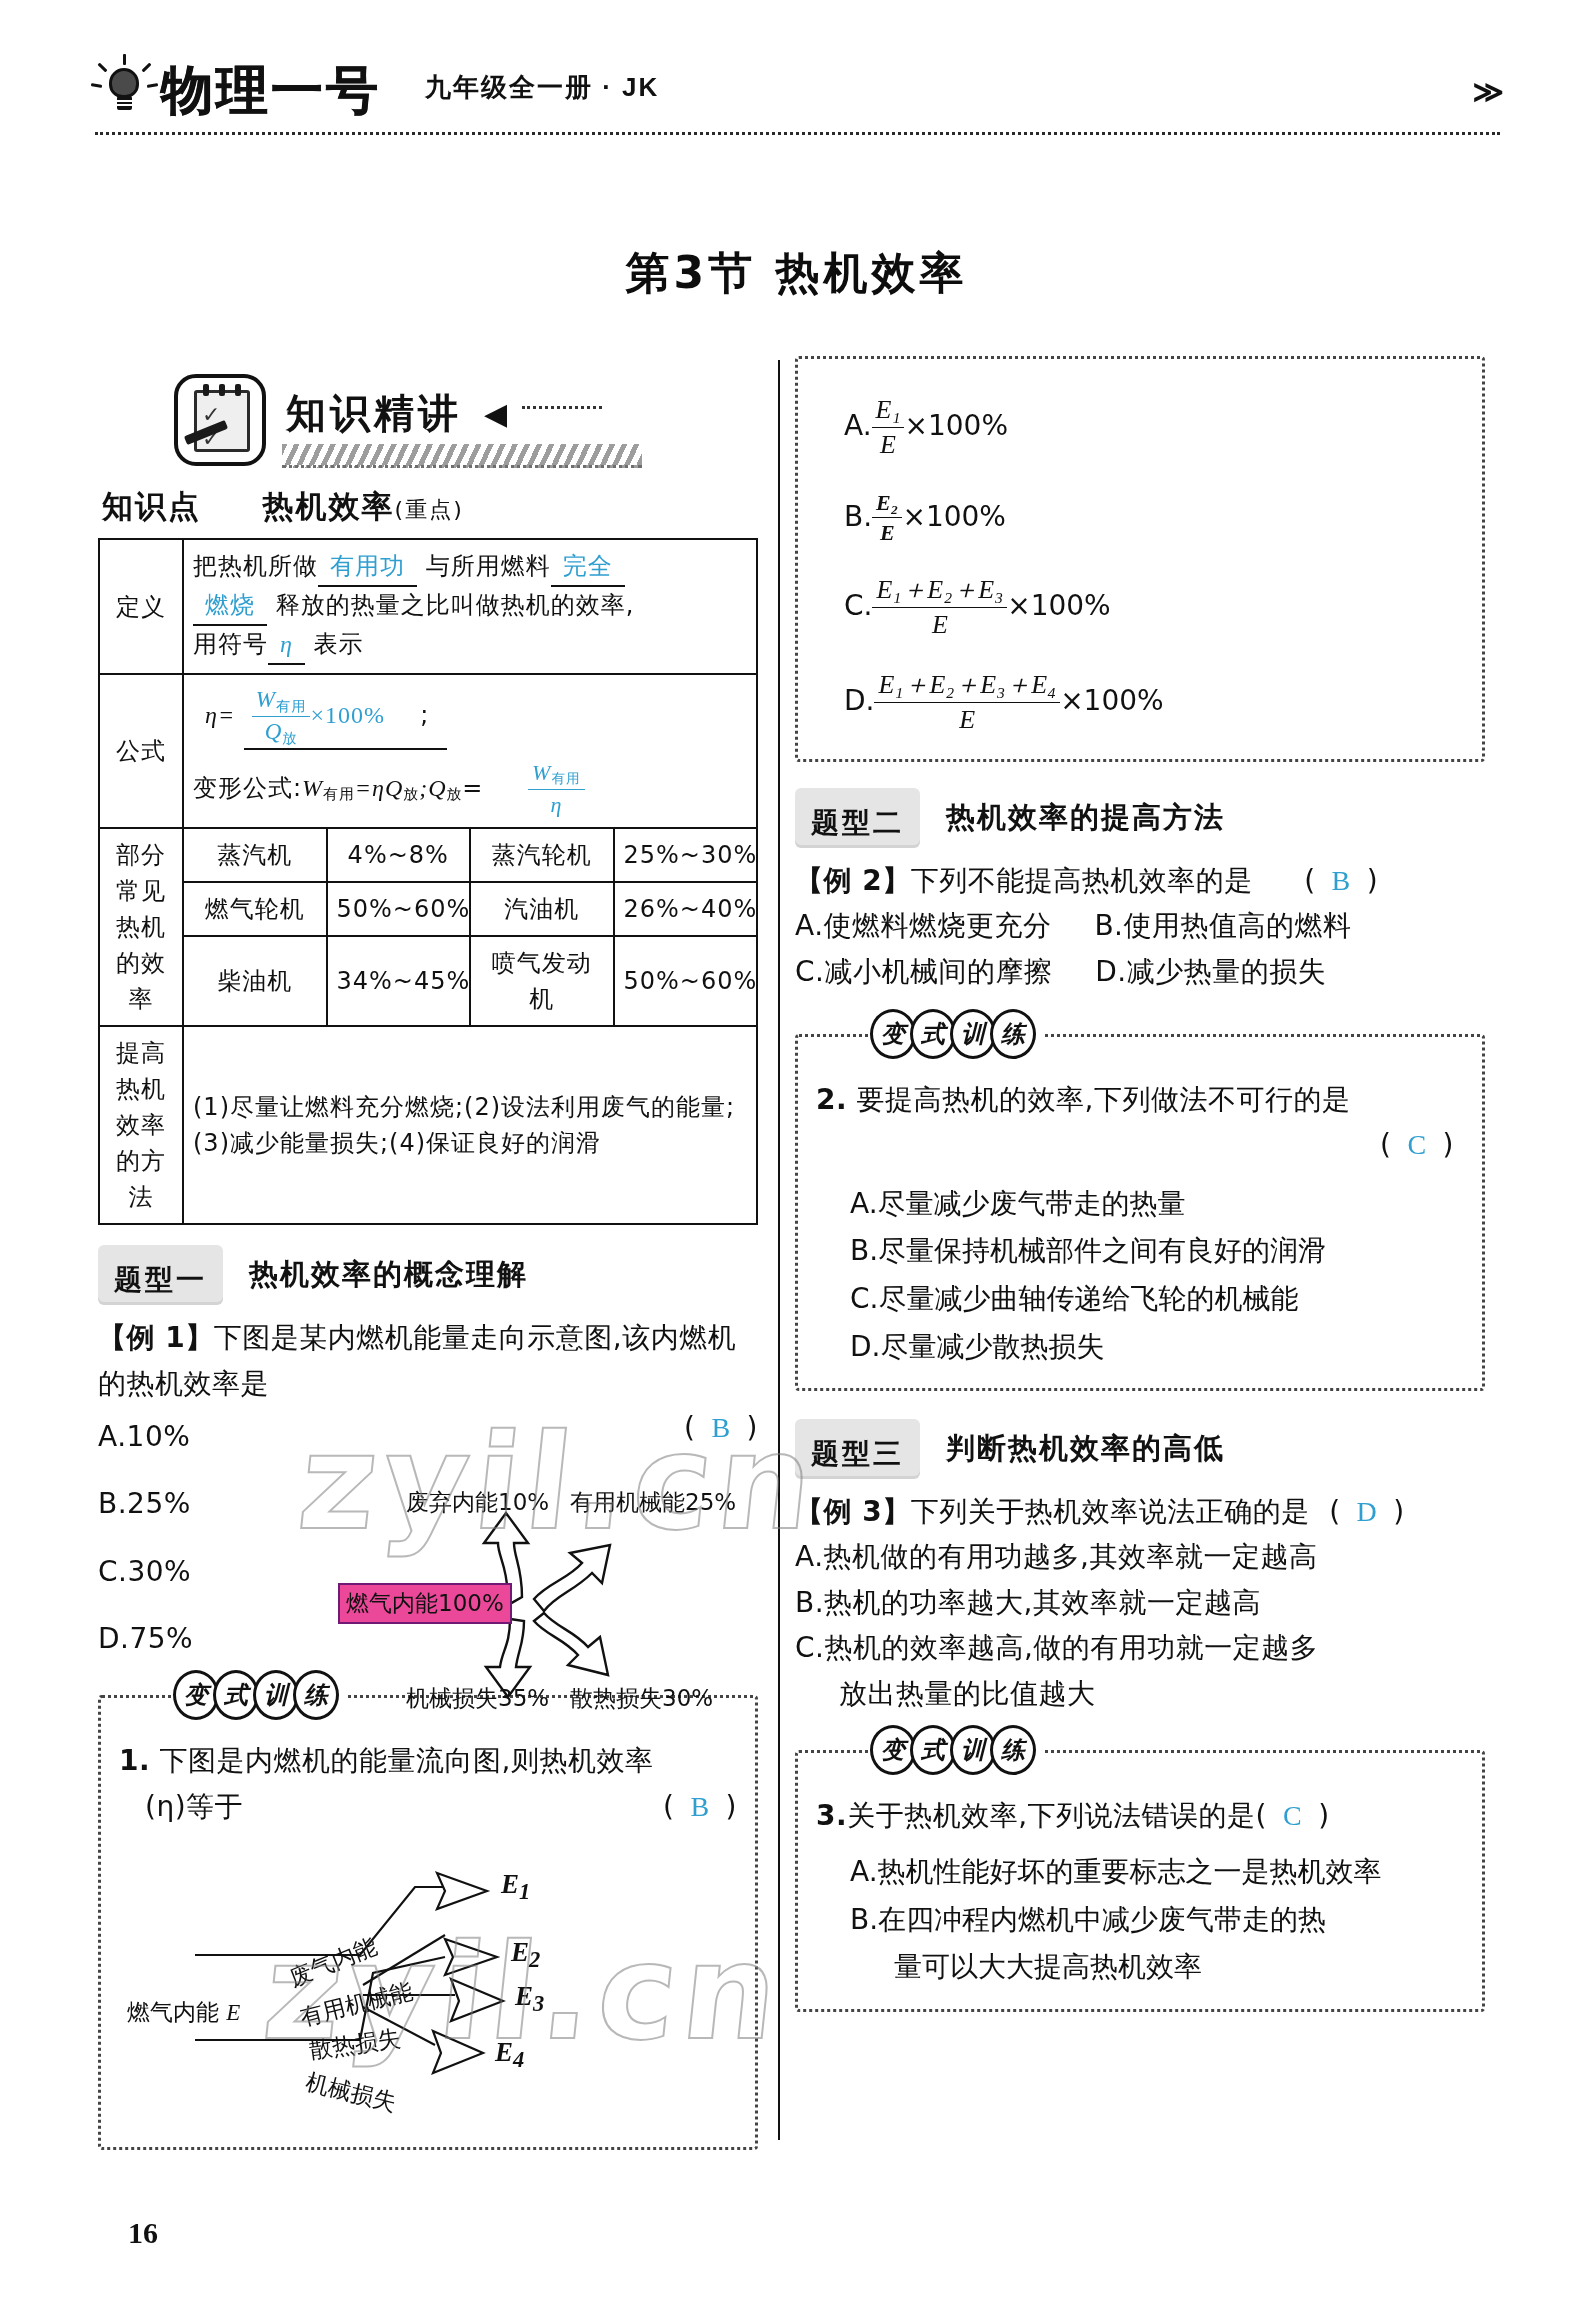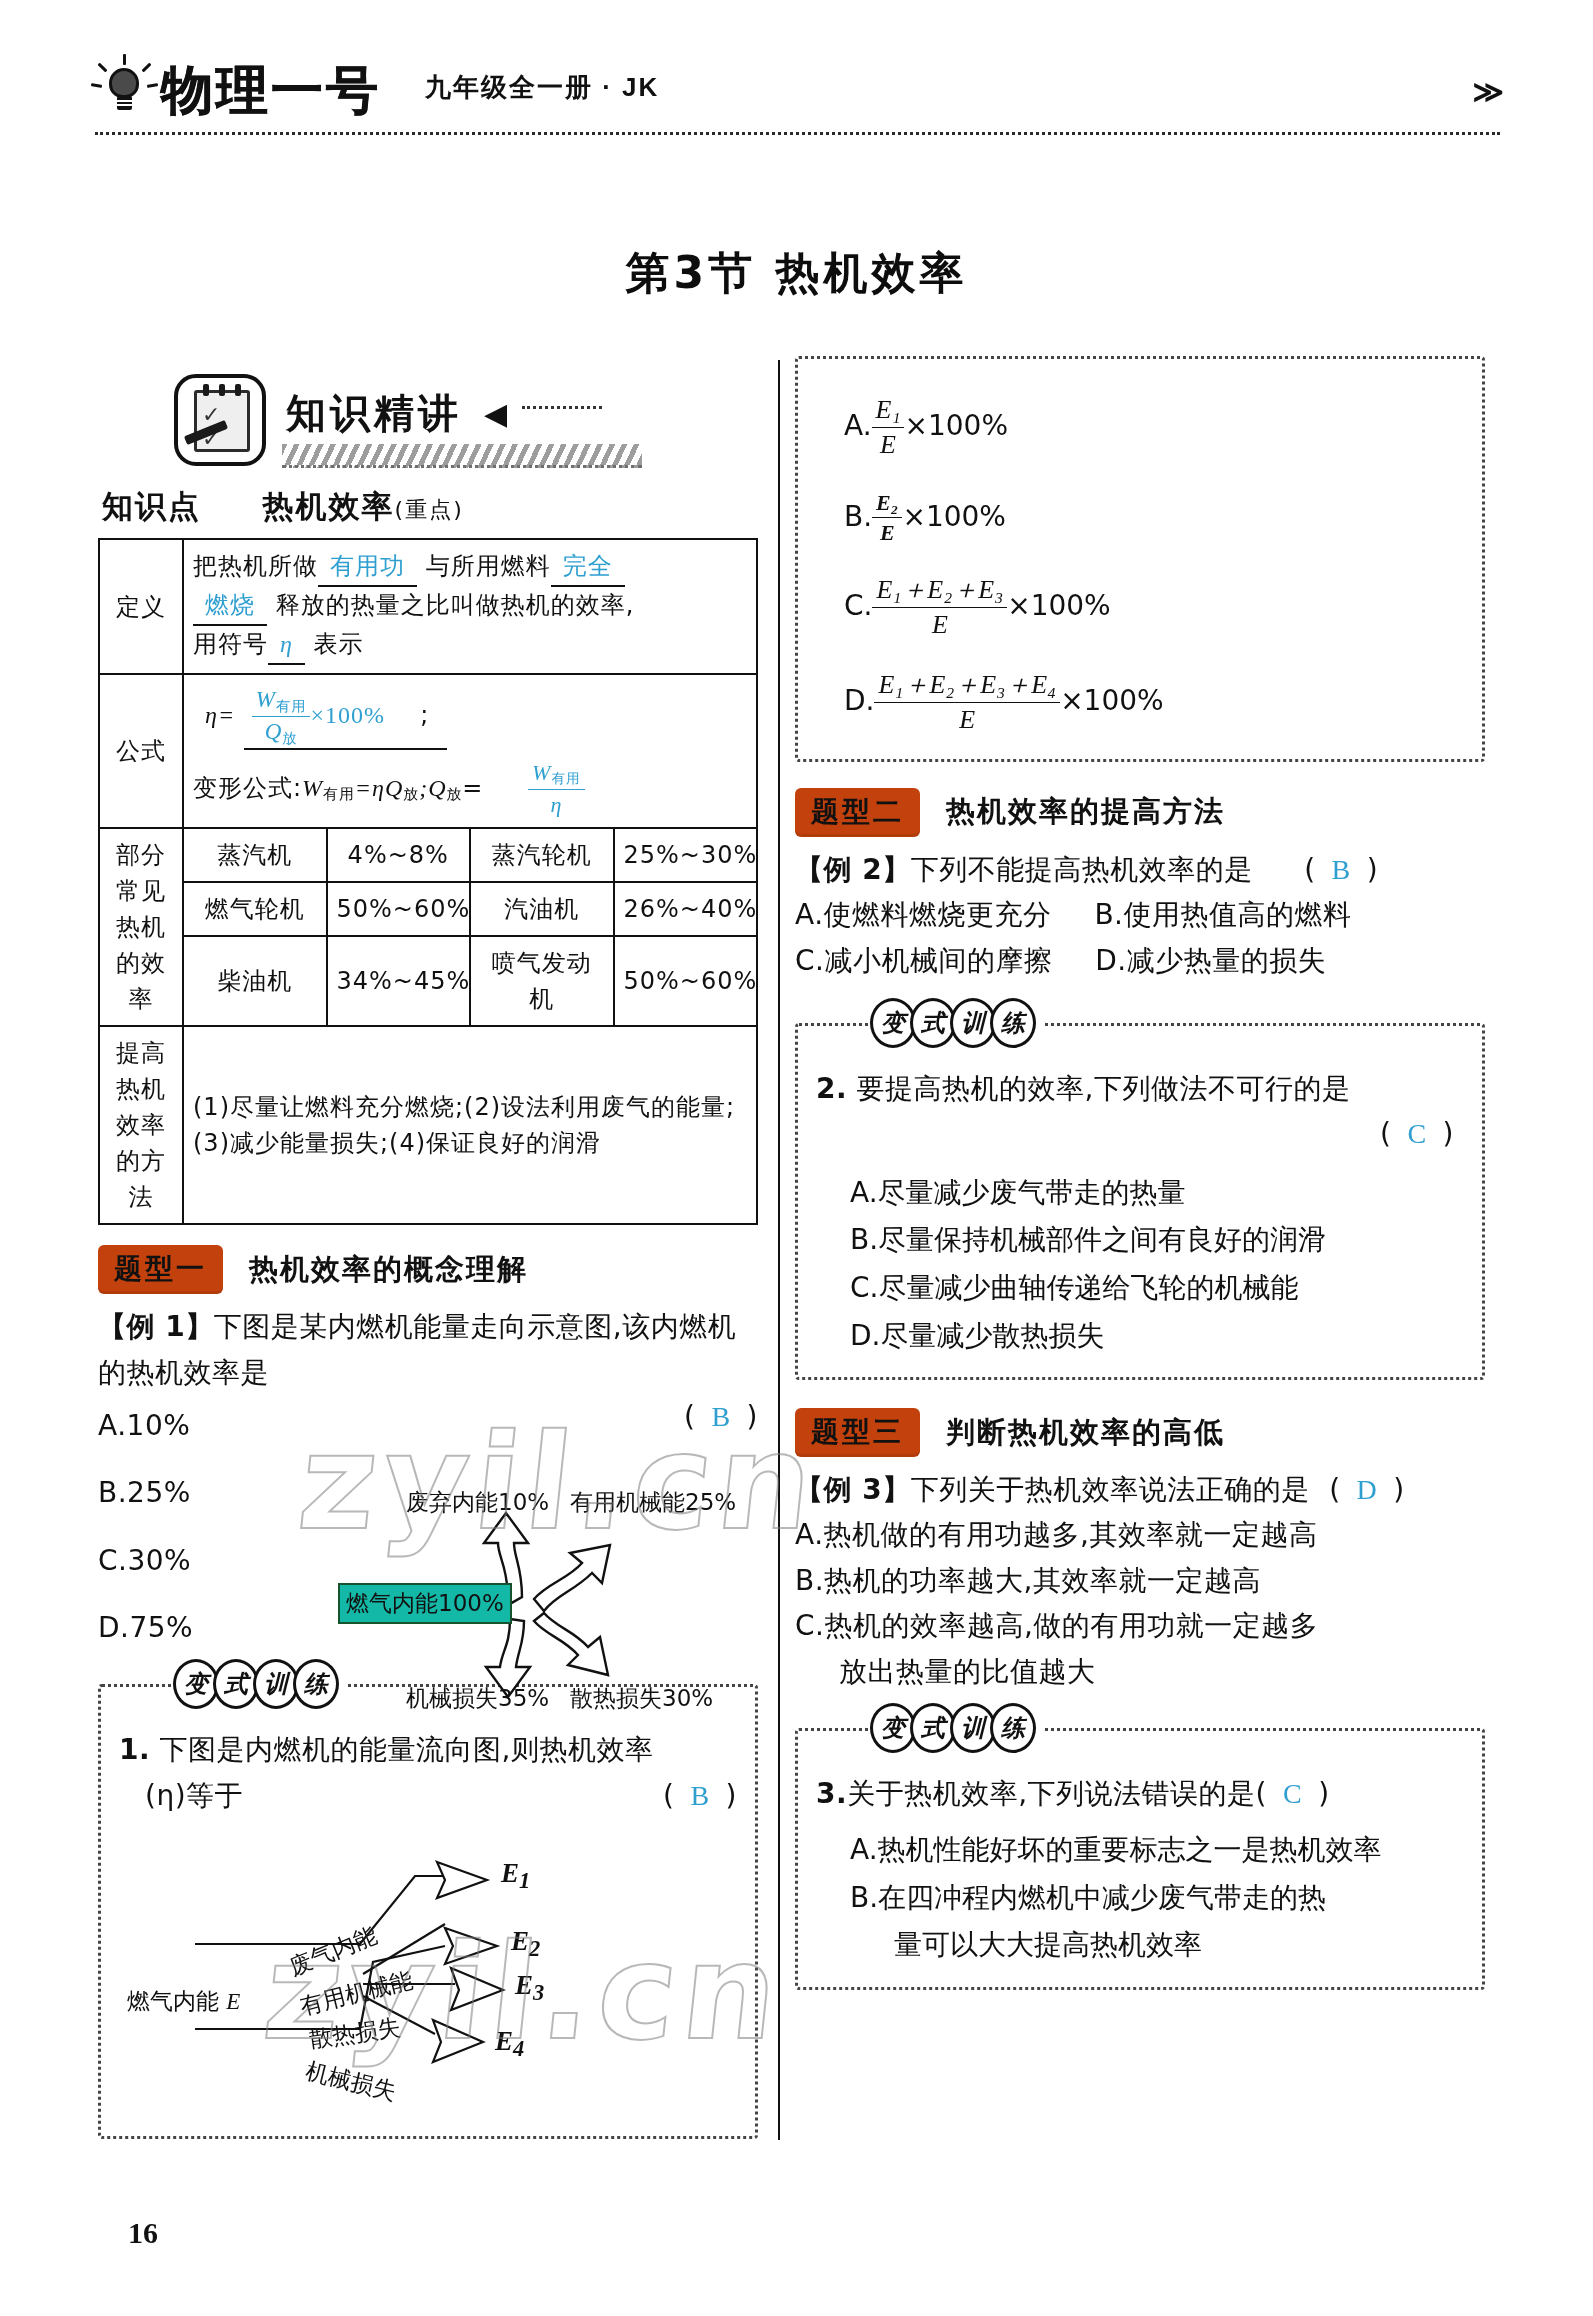--- a/index.html
+++ b/index.html
@@ -81,22 +81,22 @@
       color:#2f9fd0; }
   .frac { display:inline-block; vertical-align:middle; text-align:center; line-height:1.15; }
   .frac .num { border-bottom:1.6px solid currentColor; padding:0 4px 2px 4px; display:block; }
   .frac .den { padding:2px 4px 0 4px; display:block; }
   .sub { font-size:0.62em; vertical-align:-0.25em; }
   .ital { font-style:italic; font-family:"Liberation Serif",serif; }
   .fml-line { border-bottom:2px solid #111; display:inline-block; padding:0 18px 2px 8px; }
 
   
   .tixing { display:flex; align-items:center; margin:20px 0 10px 0; }
-  .tx-tag { background:#c2410c; color:#111; font-size:28px; font-weight:bold;
-      padding:5px 16px 6px 16px; border-radius:6px 6px 6px 6px; letter-spacing:3px;
+  .tx-tag { background:#e5e5e5; color:#111; font-size:28px; font-weight:bold;
+      padding:16px 16px 6px 16px; border-radius:6px 6px 6px 6px; letter-spacing:3px;
       font-family:"DejaVu Sans","Liberation Sans",sans-serif;
       box-shadow:inset 0 -3px 0 rgba(0,0,0,.08); }
   .tx-title { font-size:29px; font-weight:bold; letter-spacing:2px; margin-left:26px;
       font-family:"DejaVu Sans","Liberation Sans",sans-serif; }
 
   
   .q { font-size:28px; line-height:1.62; letter-spacing:0.5px;
       font-family:"DejaVu Sans","Liberation Sans",sans-serif; }
   .q b { font-weight:bold; }
   .opt { font-size:28px; line-height:1.62; letter-spacing:0.5px;
@@ -116,21 +116,21 @@
 
   
   .optlist { margin-left:34px; }
   .optlist div { font-size:28px; line-height:1.7;
       font-family:"DejaVu Sans","Liberation Sans",sans-serif; }
 
   
   .ediag { position:absolute; left:320px; top:1487px; width:430px; height:220px; }
   .ed-lbl { position:absolute; font-size:23px; white-space:nowrap;
       font-family:"DejaVu Sans","Liberation Sans",sans-serif; }
-  .ed-box { position:absolute; border:2px solid #14532d; padding:3px 6px; background:#14b8a6;
+  .ed-box { position:absolute; border:2px solid #701a75; padding:3px 6px; background:#ec4899;
       font-size:23px; font-family:"DejaVu Sans","Liberation Sans",sans-serif; white-space:nowrap; }
 
   
   .sank { position:relative; height:300px; }
   .sk-lbl { position:absolute; font-size:23px; white-space:nowrap;
       font-family:"DejaVu Sans","Liberation Sans",sans-serif; }
   .sk-e { position:absolute; font-size:27px; font-style:italic;
       font-family:"Liberation Serif",serif;font-weight:bold; }
 
   

